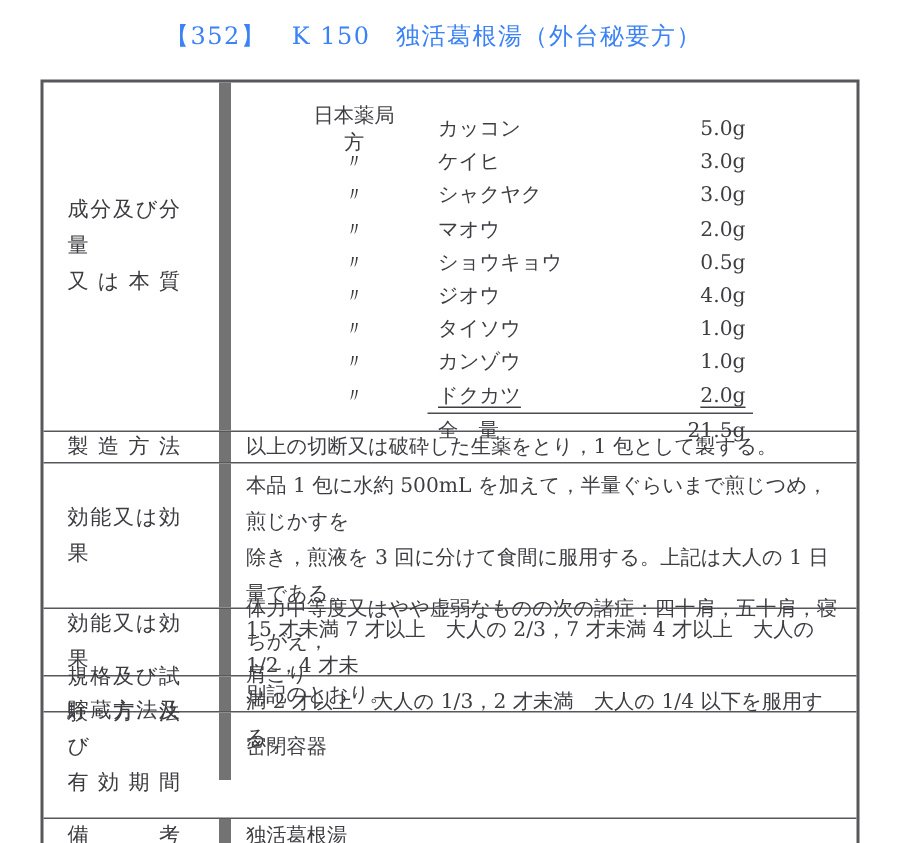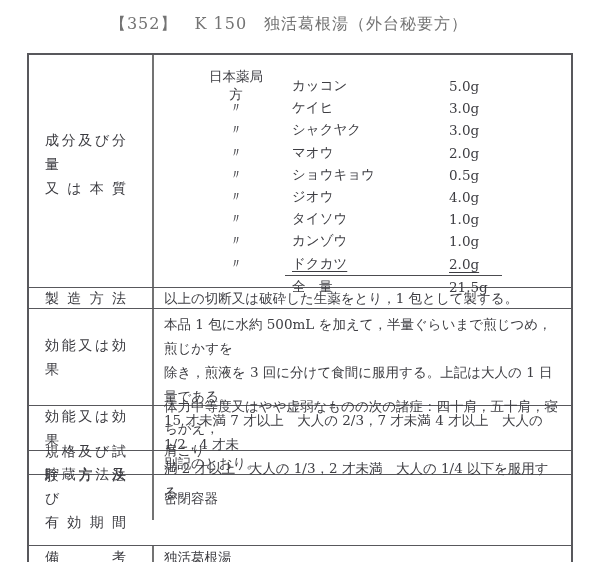--- a/index.html
+++ b/index.html
@@ -5,32 +5,32 @@
   html,body{margin:0;padding:0;background:#ffffff;}
   body{
     width:600px;height:562px;position:relative;overflow:hidden;
     font-family:"DejaVu Serif","Liberation Serif",serif;
     color:#3d3d42;
     -webkit-font-smoothing:antialiased;
   }
   .title{
     position:absolute;top:14px;left:0;width:578px;
     text-align:center;font-size:16px;letter-spacing:1px;
-    white-space:pre;color:#737373;
+    white-space:pre;color:#3b82f6;
   }
   .doc-table{
     position:absolute;left:27px;top:53px;width:546px;
     border:2px solid #58585c;box-sizing:border-box;
     background:#fff;
   }
   .t-row{display:flex;box-sizing:border-box;}
   .t-row + .t-row{border-top:1px solid #58585c;}
   .label-cell{
     width:125px;min-width:125px;box-sizing:border-box;
-    border-right:2px solid #737373;
+    border-right:8px solid #737373;
     display:flex;align-items:center;
     padding:0 26px 0 16px;
   }
   .label-text{
     width:100%;font-size:14px;line-height:24px;
     text-align:justify;text-align-last:justify;
     white-space:pre-line;color:#3b3b40;
   }
   .content-cell{
     flex:1;box-sizing:border-box;
@@ -47,21 +47,21 @@
   .row-eff{height:45px;}
   .row-eff .content-text{line-height:22px;}
   .row-store{height:46px;}
   .row-spec{height:24px;}
   .row-rem{height:23px;margin-top:25px;}
   
   .ing-wrap{width:100%;padding-top:20px;align-self:flex-start;}
   .ing-row{height:22.2px;display:flex;align-items:center;font-size:13.5px;}
   .ing-src{width:62px;margin-left:41px;text-align:center;}
   .ing-name{width:157px;margin-left:25px;text-align:left;}
-  .ing-amt{width:48px;}
+  .ing-amt{width:48px;text-align:right;}
   .u{text-decoration:underline;text-underline-offset:3px;}
   .total-rule{margin-left:121px;width:217px;border-top:1.4px solid #4c4c50;height:0;}
 </style>
 </head>
 <body>
 
 <div class="title">【352】　K 150　独活葛根湯（外台秘要方）</div>
 
 <div class="doc-table">
 

